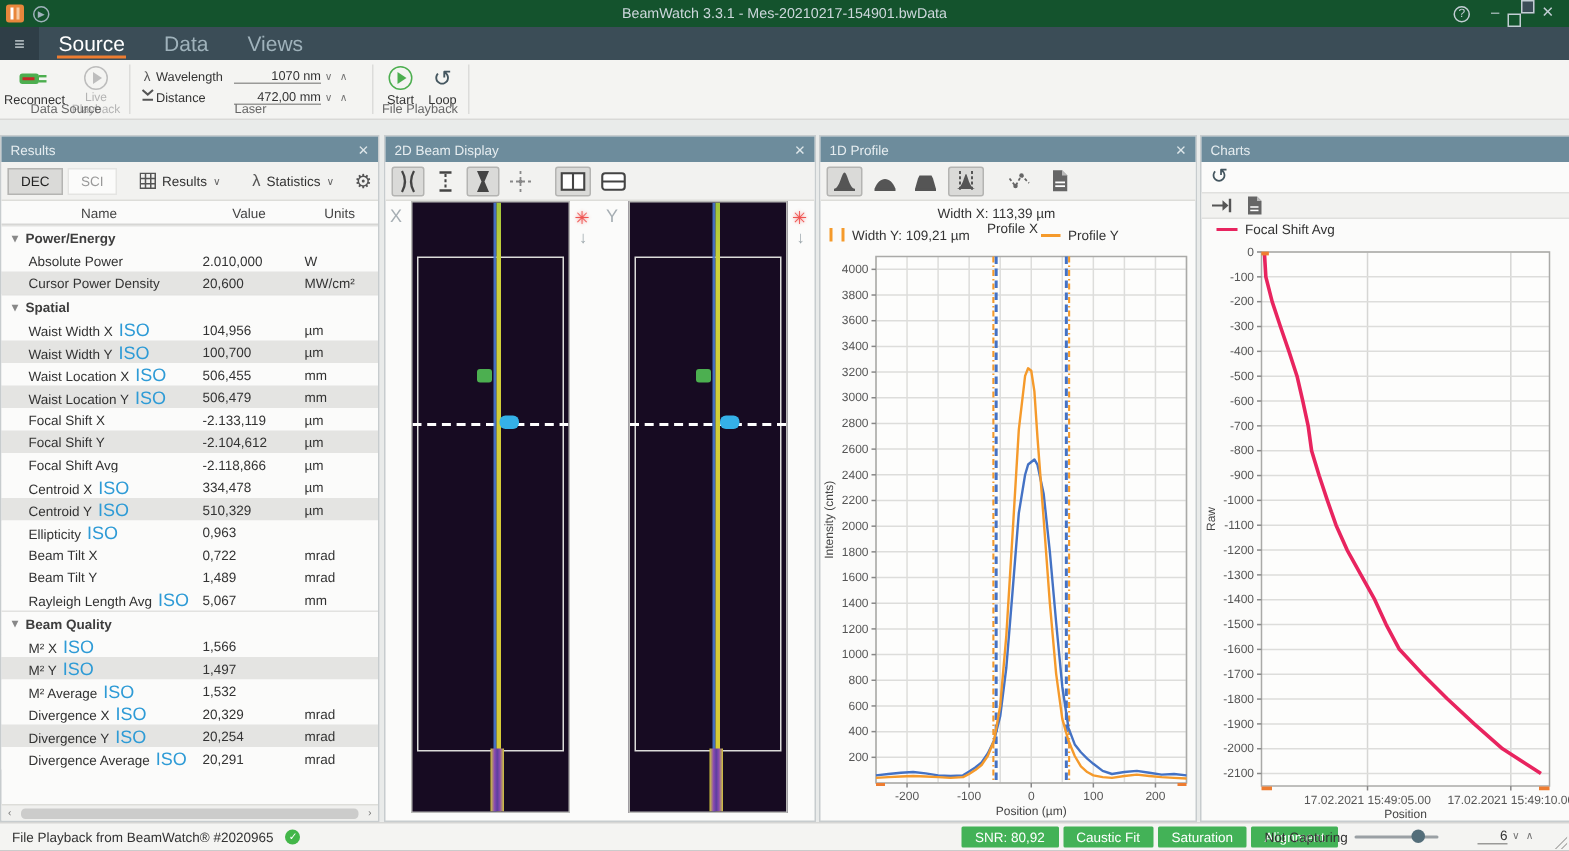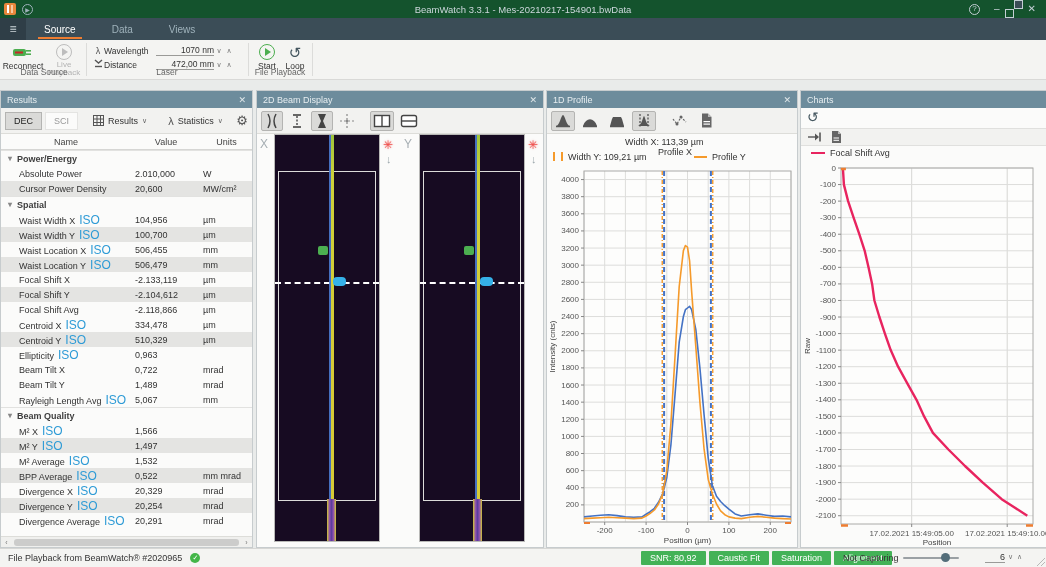--- a/index.html
+++ b/index.html
@@ -20,21 +20,21 @@
   .winbtn { color:#c3ced4; font-size:10px; line-height:10px; cursor:default; }
   .winbtn.help { width:11px; height:11px; border:1px solid #c3ced4; border-radius:50%; font-size:8px;
                  display:flex; align-items:center; justify-content:center; }
   .restore-glyph { position:relative; width:9px; height:9px; }
   .restore-glyph::before { content:""; position:absolute; right:0; top:0; width:7px; height:7px; border:1px solid #c3ced4; }
   .restore-glyph::after { content:""; position:absolute; left:0; bottom:0; width:7px; height:7px; border:1px solid #c3ced4; background:#3b4d57; }
 
   
   .tabbar { position:absolute; left:0; top:18px; width:100%; height:22px; background:#3b4d57; display:flex; align-items:stretch; }
   .hamburger { width:26px; background:#2f3e47; color:#cfd8dc; display:flex; align-items:center; justify-content:center; font-size:12px; }
-  .rtab { padding:0 18px; display:flex; align-items:center; font-size:10px; color:#9fb2bb; position:relative; }
+  .rtab { padding:0 13px; display:flex; align-items:center; font-size:14px; color:#9fb2bb; position:relative; }
   .rtab.active { color:#fff; }
   .rtab.active::after { content:""; position:absolute; left:12px; right:12px; bottom:1px; height:2px; background:#ee7d31; }
 
   
   .ribbon { position:absolute; left:0; top:40px; width:100%; height:40px; background:#f4f4f2; border-bottom:1px solid #d9d9d7; }
   .rsep { position:absolute; top:3px; bottom:3px; width:1px; background:#dcdcda; }
   .grouplabel { position:absolute; bottom:2px; font-size:8.5px; color:#666; text-align:center; }
   .rbtn { position:absolute; top:3px; text-align:center; font-size:8.5px; color:#333; }
   .rbtn .ic { height:18px; display:flex; align-items:center; justify-content:center; }
   .rbtn.disabled { color:#b3b3b3; }
@@ -345,25 +345,20 @@
           </div>
           <div class="trow stripe">
             <div class="c1">M² Y<span class="isotag">ISO</span></div>
             <div class="c2">1,497</div>
             <div class="c3"></div>
           </div>
           <div class="trow">
             <div class="c1">M² Average<span class="isotag">ISO</span></div>
             <div class="c2">1,532</div>
             <div class="c3"></div>
-          </div>
-          <div class="trow stripe">
-            <div class="c1">BPP Average<span class="isotag">ISO</span></div>
-            <div class="c2">0,522</div>
-            <div class="c3">mm mrad</div>
           </div>
           <div class="trow">
             <div class="c1">Divergence X<span class="isotag">ISO</span></div>
             <div class="c2">20,329</div>
             <div class="c3">mrad</div>
           </div>
           <div class="trow stripe">
             <div class="c1">Divergence Y<span class="isotag">ISO</span></div>
             <div class="c2">20,254</div>
             <div class="c3">mrad</div>

